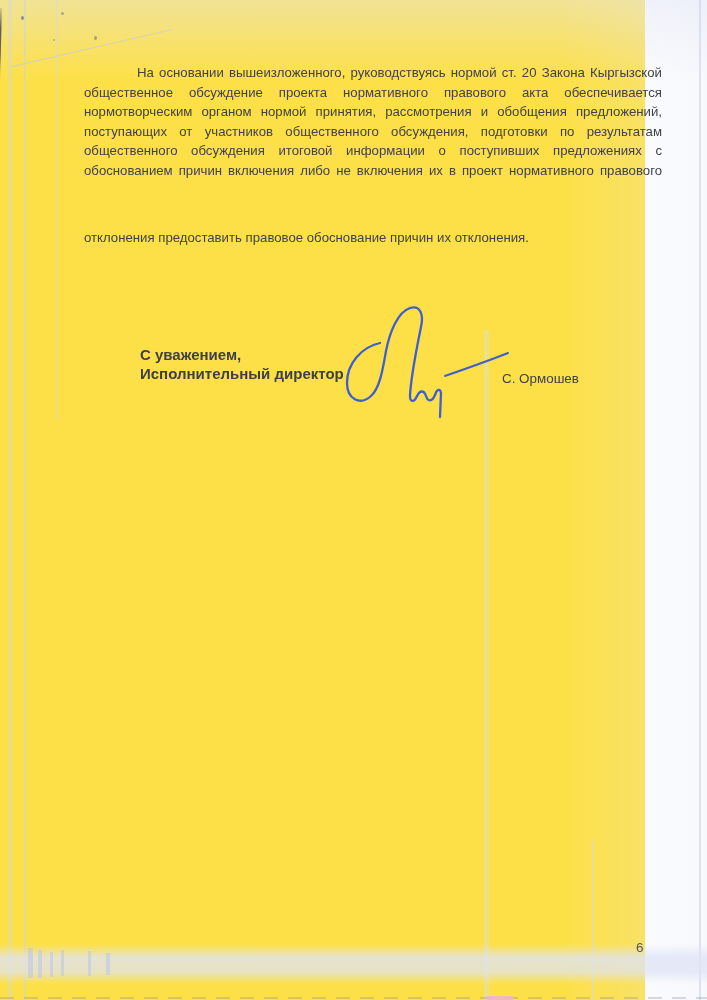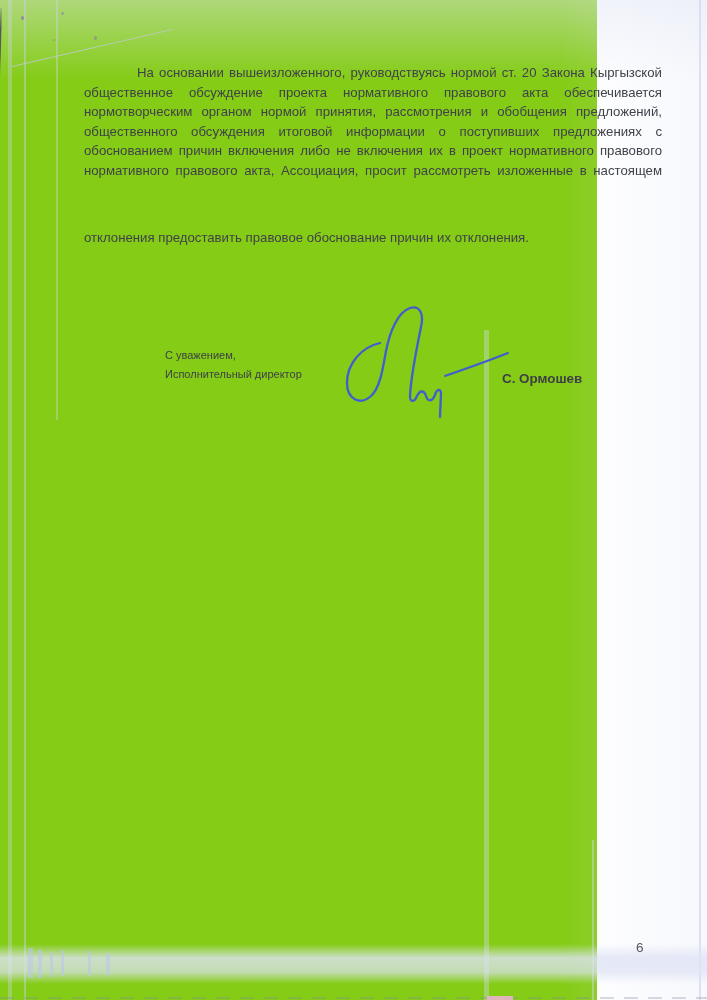--- a/index.html
+++ b/index.html
@@ -4,22 +4,22 @@
 <style>
   html, body { margin: 0; padding: 0; }
   body {
     width: 707px; height: 1000px;
     overflow: hidden;
     background: #ffffff;
     font-family: "Liberation Sans", sans-serif;
   }
   .page {
     position: absolute; left: 0; top: 0;
-    width: 597px; height: 1000px;
-    background: #84cc16;
+    width: 645px; height: 1000px;
+    background: #fde047;
   }
   
   .tint-top {
     position: absolute; left: 0; top: 0; width: 707px; height: 80px;
     background: linear-gradient(to bottom, rgba(226,230,245,0.45), rgba(226,230,245,0));
     pointer-events: none;
   }
   .tint-right {
     position: absolute; left: 560px; top: 0; width: 147px; height: 1000px;
     background: linear-gradient(to right, rgba(228,232,246,0), rgba(228,232,246,0.30));
@@ -72,27 +72,26 @@
   .paragraph {
     position: absolute; left: 84px; top: 63px; width: 578px;
     font-size: 13.2px; line-height: 19.5px;
     color: #404249;
   }
   .pline { text-align: justify; text-align-last: justify; }
   .pline.first { text-indent: 53px; }
   .pline.last { text-align-last: left; margin-top: 48px; }
   .signoff {
     position: absolute; left: 140px; top: 346px;
-    font-size: 11px; line-height: 18.5px; font-weight: normal;
+    font-size: 15px; line-height: 18.5px; font-weight: bold;
     color: #3e4046;
-    margin-left: 25px;
   }
   .sig-name {
     position: absolute; left: 502px; top: 371px;
-    font-size: 13.4px; font-weight: bold; color: #3e4046;
+    font-size: 13.4px; font-weight: normal; color: #3e4046;
   }
   .signature-svg { position: absolute; left: 320px; top: 303px; }
   .page-number {
     position: absolute; left: 636px; top: 940px;
     font-size: 13.5px; color: #55575f;
   }
 </style>
 </head>
 <body>
 
@@ -119,23 +118,23 @@
   <div class="band-dash bd4"></div>
   <div class="band-dash bd5"></div>
   <div class="band-dash bd6"></div>
   <div class="bottom-edge-dots"></div>
   <div class="pink-dash"></div>
 
   <div class="paragraph">
     <div class="pline first">На основании вышеизложенного, руководствуясь нормой ст. 20 Закона Кыргызской</div>
     <div class="pline">общественное обсуждение проекта нормативного правового акта обеспечивается</div>
     <div class="pline">нормотворческим органом нормой принятия, рассмотрения и обобщения предложений,</div>
+    <div class="pline">поступающих от участников общественного обсуждения, подготовки по результатам</div>
     <div class="pline">общественного обсуждения итоговой информации о поступивших предложениях с</div>
     <div class="pline">обоснованием причин включения либо не включения их в проект нормативного правового</div>
-    <div class="pline">нормативного правового акта, Ассоциация, просит рассмотреть изложенные в настоящем</div>
     <div class="pline last">отклонения предоставить правовое обоснование причин их отклонения.</div>
   </div>
 
   <div class="signoff">
     <div>С уважением,</div>
     <div>Исполнительный директор</div>
   </div>
 
   <svg class="signature-svg" width="200" height="125" viewBox="0 0 200 125">
     <path d="M 60 40

